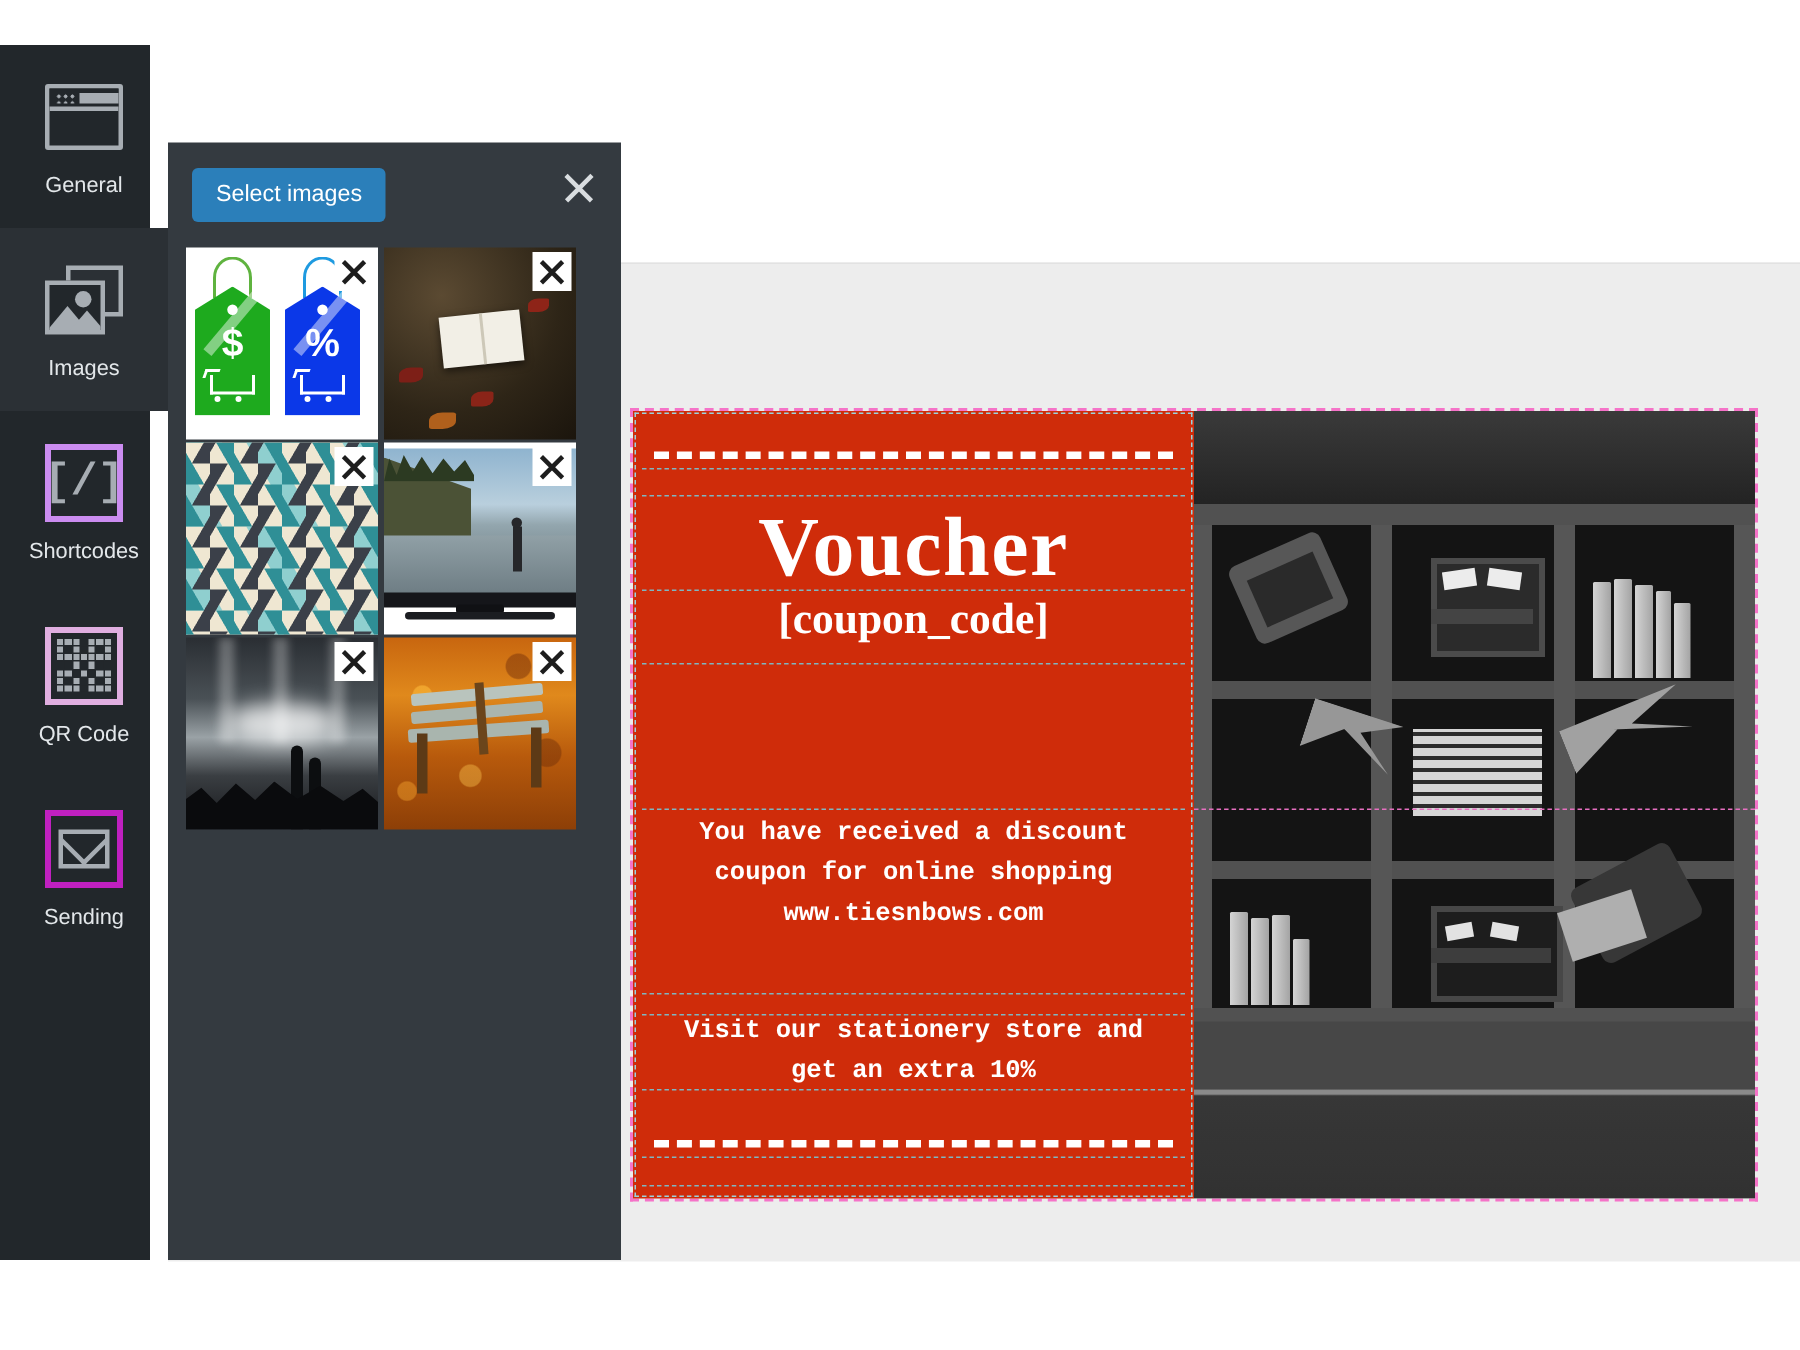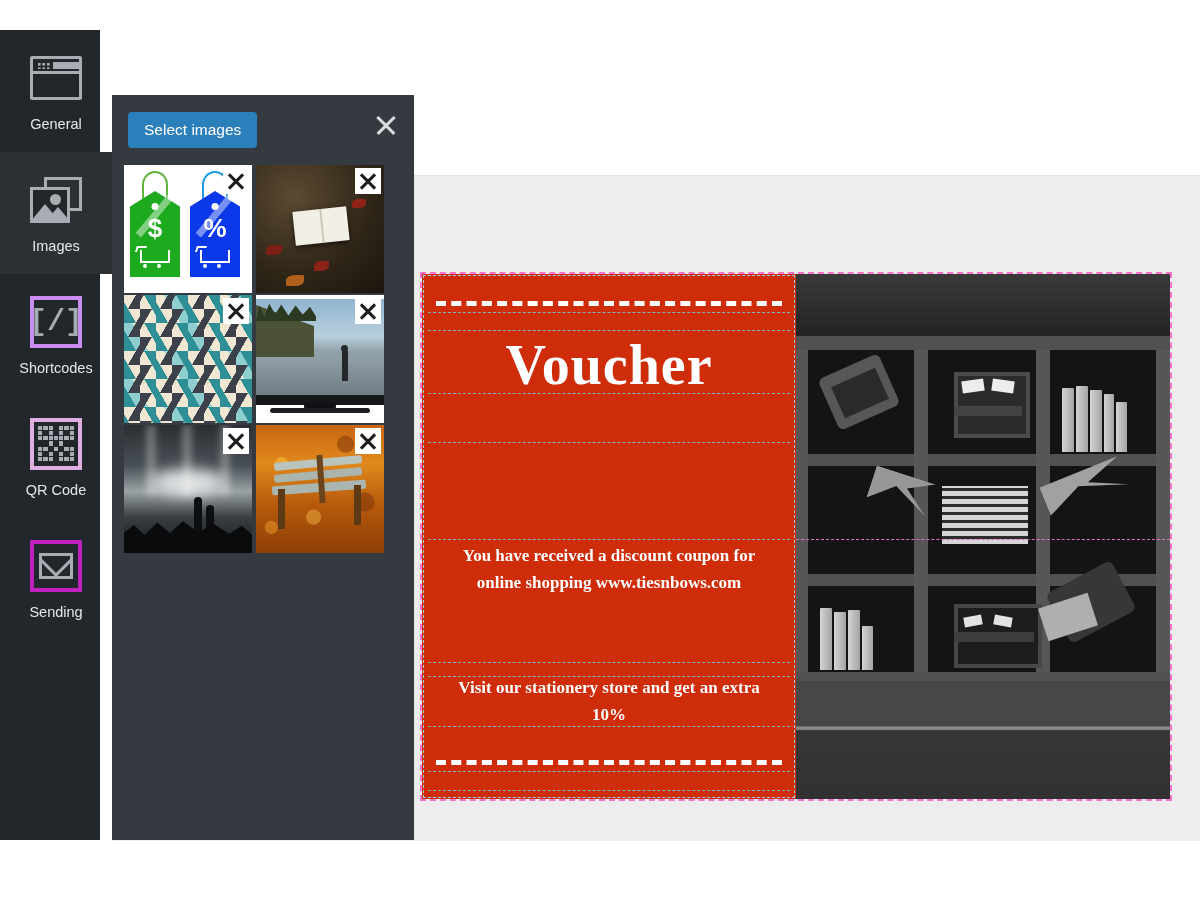--- a/index.html
+++ b/index.html
@@ -92,21 +92,21 @@
   }
 
   .voucher-title {
     position: absolute; left: 0; right: 0;
     text-align: center; color: #ffffff;
     font-family: "Liberation Serif", serif;
     font-weight: bold;
   }
   .v-heading { top: 62px; font-size: 56px; letter-spacing: 1px; line-height: 1.05; }
   .v-code { top: 123px; font-size: 29px; }
-  .v-para  { font-size: 17px; line-height: 1.6; padding: 0 18px; }
+  .v-para  { font-size: 17px; line-height: 1.6; padding: 0 18px; font-family: Liberation Mono, monospace; }
 
   
   .rail {
     position: absolute; left: 0; top: 30px;
     width: 100px; height: 810px;
     background: #22272b;
   }
   .rail-item {
     position: relative; width: 112px; height: 122px;
     display: flex; flex-direction: column;
@@ -280,20 +280,21 @@
       <div class="voucher-wrap">
 
         <div class="voucher-left">
           <div class="vrow" style="top:38px;"></div>
           <div class="perf-line" style="top:27px;"></div>
           <div class="vrow" style="top:56px;"></div>
 
           <div class="voucher-title v-heading">Voucher</div>
           <div class="vrow" style="top:119px;"></div>
 
+          <div class="voucher-title v-code">[coupon_code]</div>
           <div class="vrow" style="top:168px;"></div>
 
           <div class="vrow" style="top:265px;"></div>
           <div class="voucher-title v-para" style="top:268px;">You have received a discount coupon for online shopping www.tiesnbows.com</div>
 
           <div class="vrow" style="top:388px;"></div>
           <div class="vrow" style="top:402px;"></div>
           <div class="voucher-title v-para" style="top:400px;">Visit our stationery store and get an extra 10%</div>
 
           <div class="vrow" style="top:452px;"></div>

